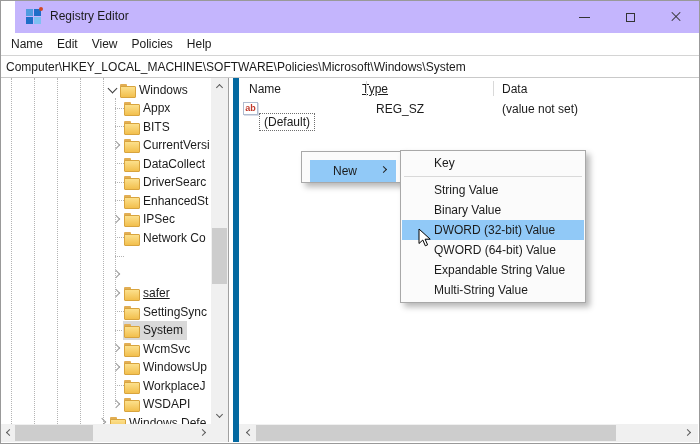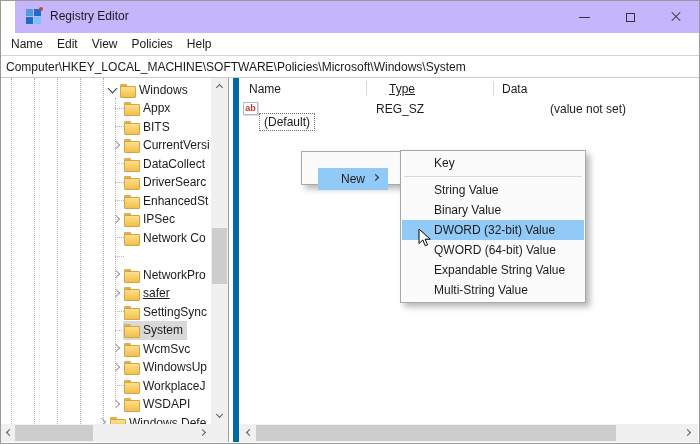--- a/index.html
+++ b/index.html
@@ -67,33 +67,33 @@
   .sbchev::before { content:""; position:absolute; left:5px; top:5px; width:4px; height:4px;
     border-right:1px solid #5a5a5a; border-bottom:1px solid #5a5a5a; }
   .sbchev.up::before { transform:rotate(-135deg); top:6px; }
   .sbchev.down::before { transform:rotate(45deg); top:4px; }
   .sbchev.left::before { transform:rotate(135deg); left:6px; }
   .sbchev.right::before { transform:rotate(-45deg); left:4px; }
 
   
   .lhead { position:absolute; top:4px; font-size:12px; }
   .hsep { position:absolute; top:3px; height:15px; width:0; border-left:1px solid #d9d9d9; }
-  #col-name { left:10px; } #col-type { left:150px;text-decoration:underline; } #col-data { left:263px; }
+  #col-name { left:10px; } #col-type { left:123px;text-decoration:underline; } #col-data { left:263px; }
   #hsep1 { left:127px; } #hsep2 { left:254px; }
   #listrow { position:absolute; left:0; top:22px; right:0; height:19px; }
   #ab-icon { position:absolute; left:4px; top:2px; width:15px; height:13px; border:1px solid #b0bcd0;
     background:#fff; color:#c0392b; font-weight:bold; font-size:9px; line-height:11px; text-align:center;
     box-shadow:1px 1px 0 #d7dde8; }
   #cell-name { position:absolute; left:20px; top:0; padding:1px 4px; border:1px dotted #6e6e6e;margin-top:13px; }
   #cell-type { position:absolute; left:137px; top:2px; }
-  #cell-data { position:absolute; left:263px; top:2px;margin-left:48px; }
+  #cell-data { position:absolute; left:263px; top:2px; }
 
   
   .popup { position:absolute; background:#fbfbfb; border:1px solid #a8a8a8; box-shadow:4px 4px 6px rgba(0,0,0,.28); }
-  #menu-new { left:300px; top:150px; width:104px; height:32px; padding:16px; z-index:20; }
+  #menu-new { left:300px; top:150px; width:104px; height:32px; padding:8px; z-index:20; }
   #menu-new .mitem { height:22px; display:flex; align-items:center; padding-left:23px; position:relative; }
   #menu-new .mitem.hl { background:#91c9f7; }
   .subarrow { position:absolute; right:9px; top:7px; width:6px; height:6px; }
   .subarrow::before { content:""; position:absolute; left:0; top:0; width:4px; height:4px;
     border-right:1px solid #222; border-bottom:1px solid #222; transform:rotate(-45deg); }
   #submenu { left:399px; top:149px; width:186px; padding:2px 1px; z-index:30; }
   #submenu .mitem { height:20px; display:flex; align-items:center; padding-left:32px; }
   #submenu .mitem.hl { background:#91c9f7; }
   .msep { height:1px; background:#d9d9d9; margin:3px 2px; }
 
@@ -221,24 +221,20 @@
       <span class="tlabel">Network Co</span>
     </span>
   </div>
           <div class="trow" style="top: 168.5px;">
     <span class="dash"></span>
 
   </div>
           <div class="trow" style="top: 187px;">
 
     <span class="chev col" style="left: 108px;"></span>
-    <span class="selwrap" style="left: 122px;">
-      <span class="folder"></span>
-      <span class="tlabel">NetworkPro</span>
-    </span>
   </div>
           <div class="trow" style="top: 205.5px;">
 
     <span class="chev col" style="left: 108px;"></span>
     <span class="selwrap" style="left: 122px; text-decoration: underline;">
       <span class="folder"></span>
       <span class="tlabel">safer</span>
     </span>
   </div>
           <div class="trow" style="top: 224px;">

